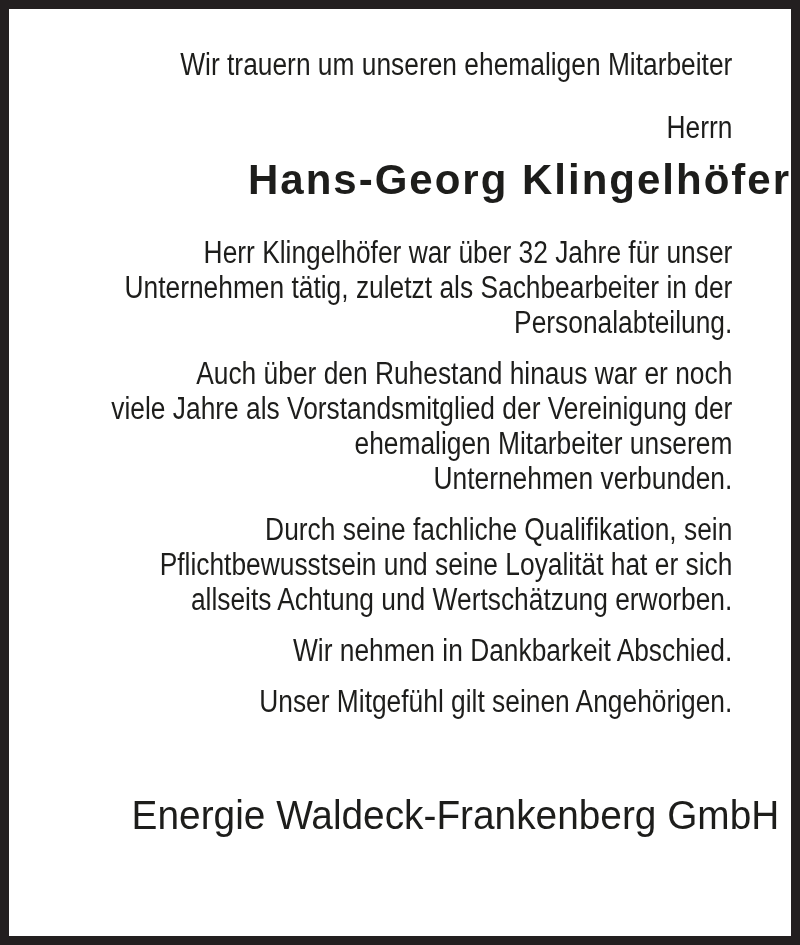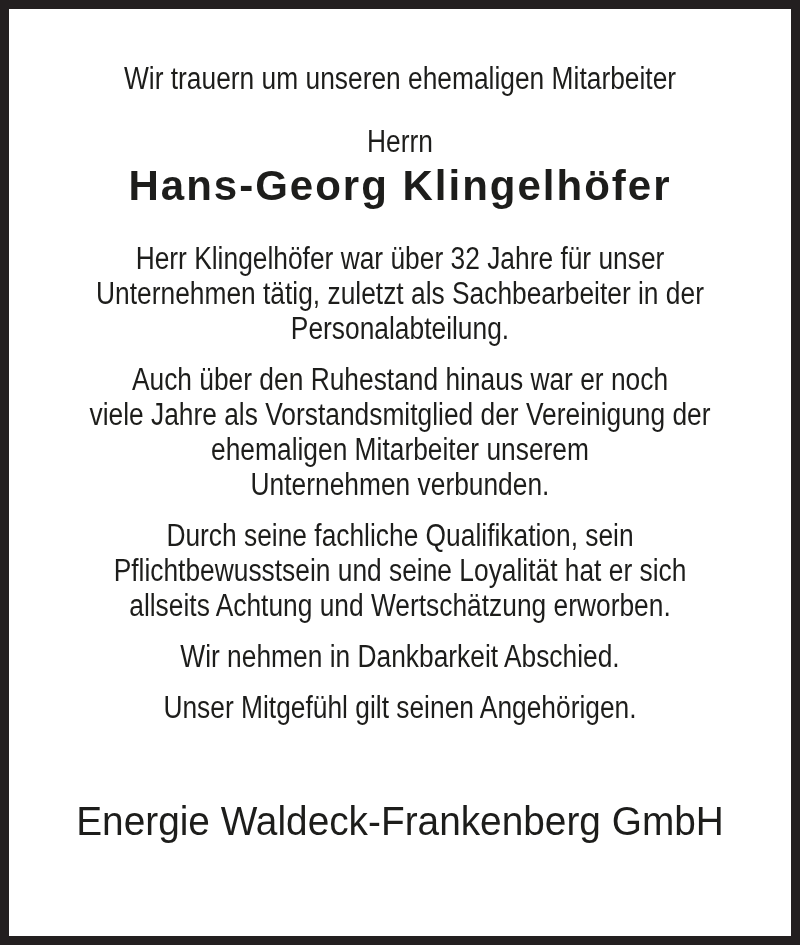--- a/index.html
+++ b/index.html
@@ -22,35 +22,35 @@
   .notice-frame {
     width: 800px;
     height: 945px;
     border: 9px solid var(--frame);
     background: var(--background);
     overflow: hidden;
   }
   .notice-content {
     width: 100%;
     height: 100%;
-    padding-top: 52px;
-    text-align: center;
+    padding-top: 38px;
+    text-align: right;
   }
   
   .body-line, .paragraph {
     font-size: 31px;
     line-height: 35px;
     margin: 0;
     transform: scaleX(0.85);
     transform-origin: 50% 0;
     white-space: pre-line;
   }
   .salutation { margin-top: 28px; }
   .deceased-name {
-    margin-top: 4px;
+    margin-top: 12px;
     font-size: 42px;
     line-height: 46px;
     font-weight: bold;
     letter-spacing: 2px;
     white-space: nowrap;
   }
   .first-paragraph { margin-top: 32px; }
   .paragraph + .paragraph { margin-top: 16px; }
   .company-signature {
     margin-top: 74px;

